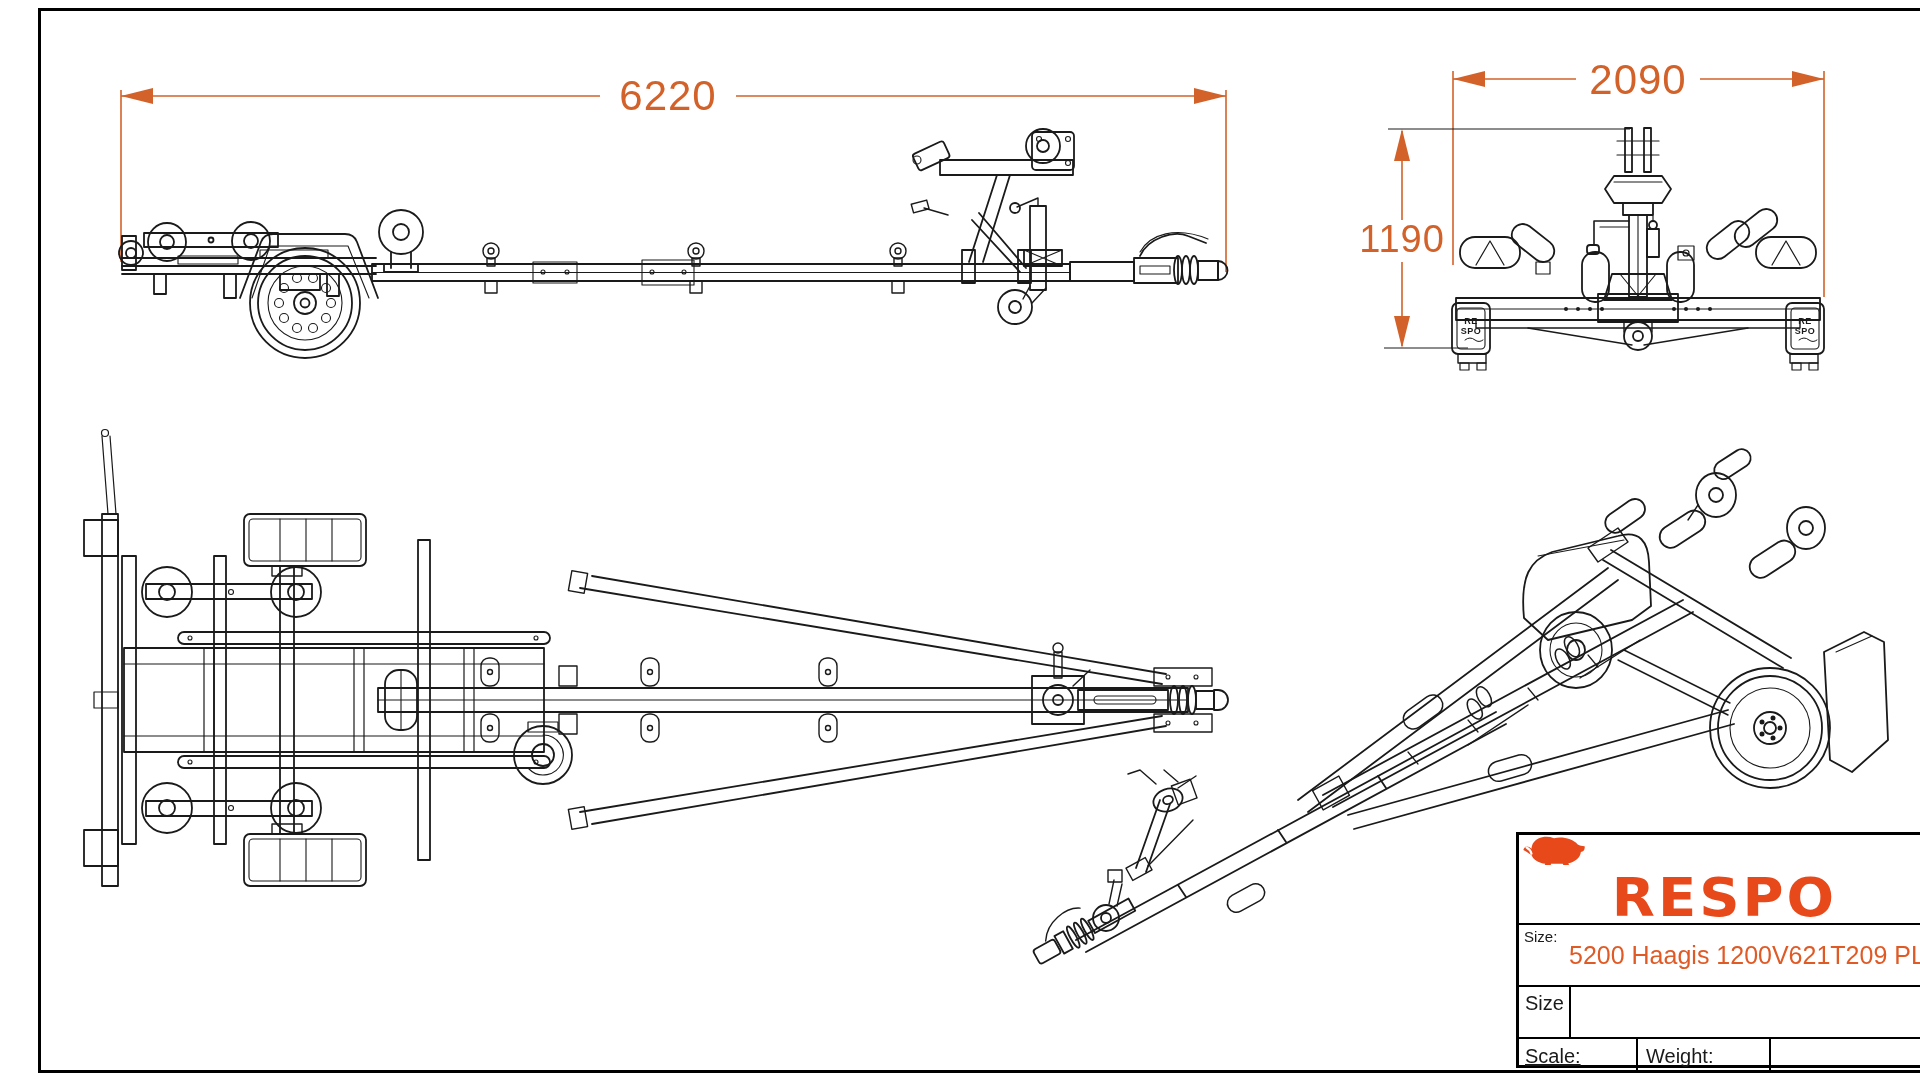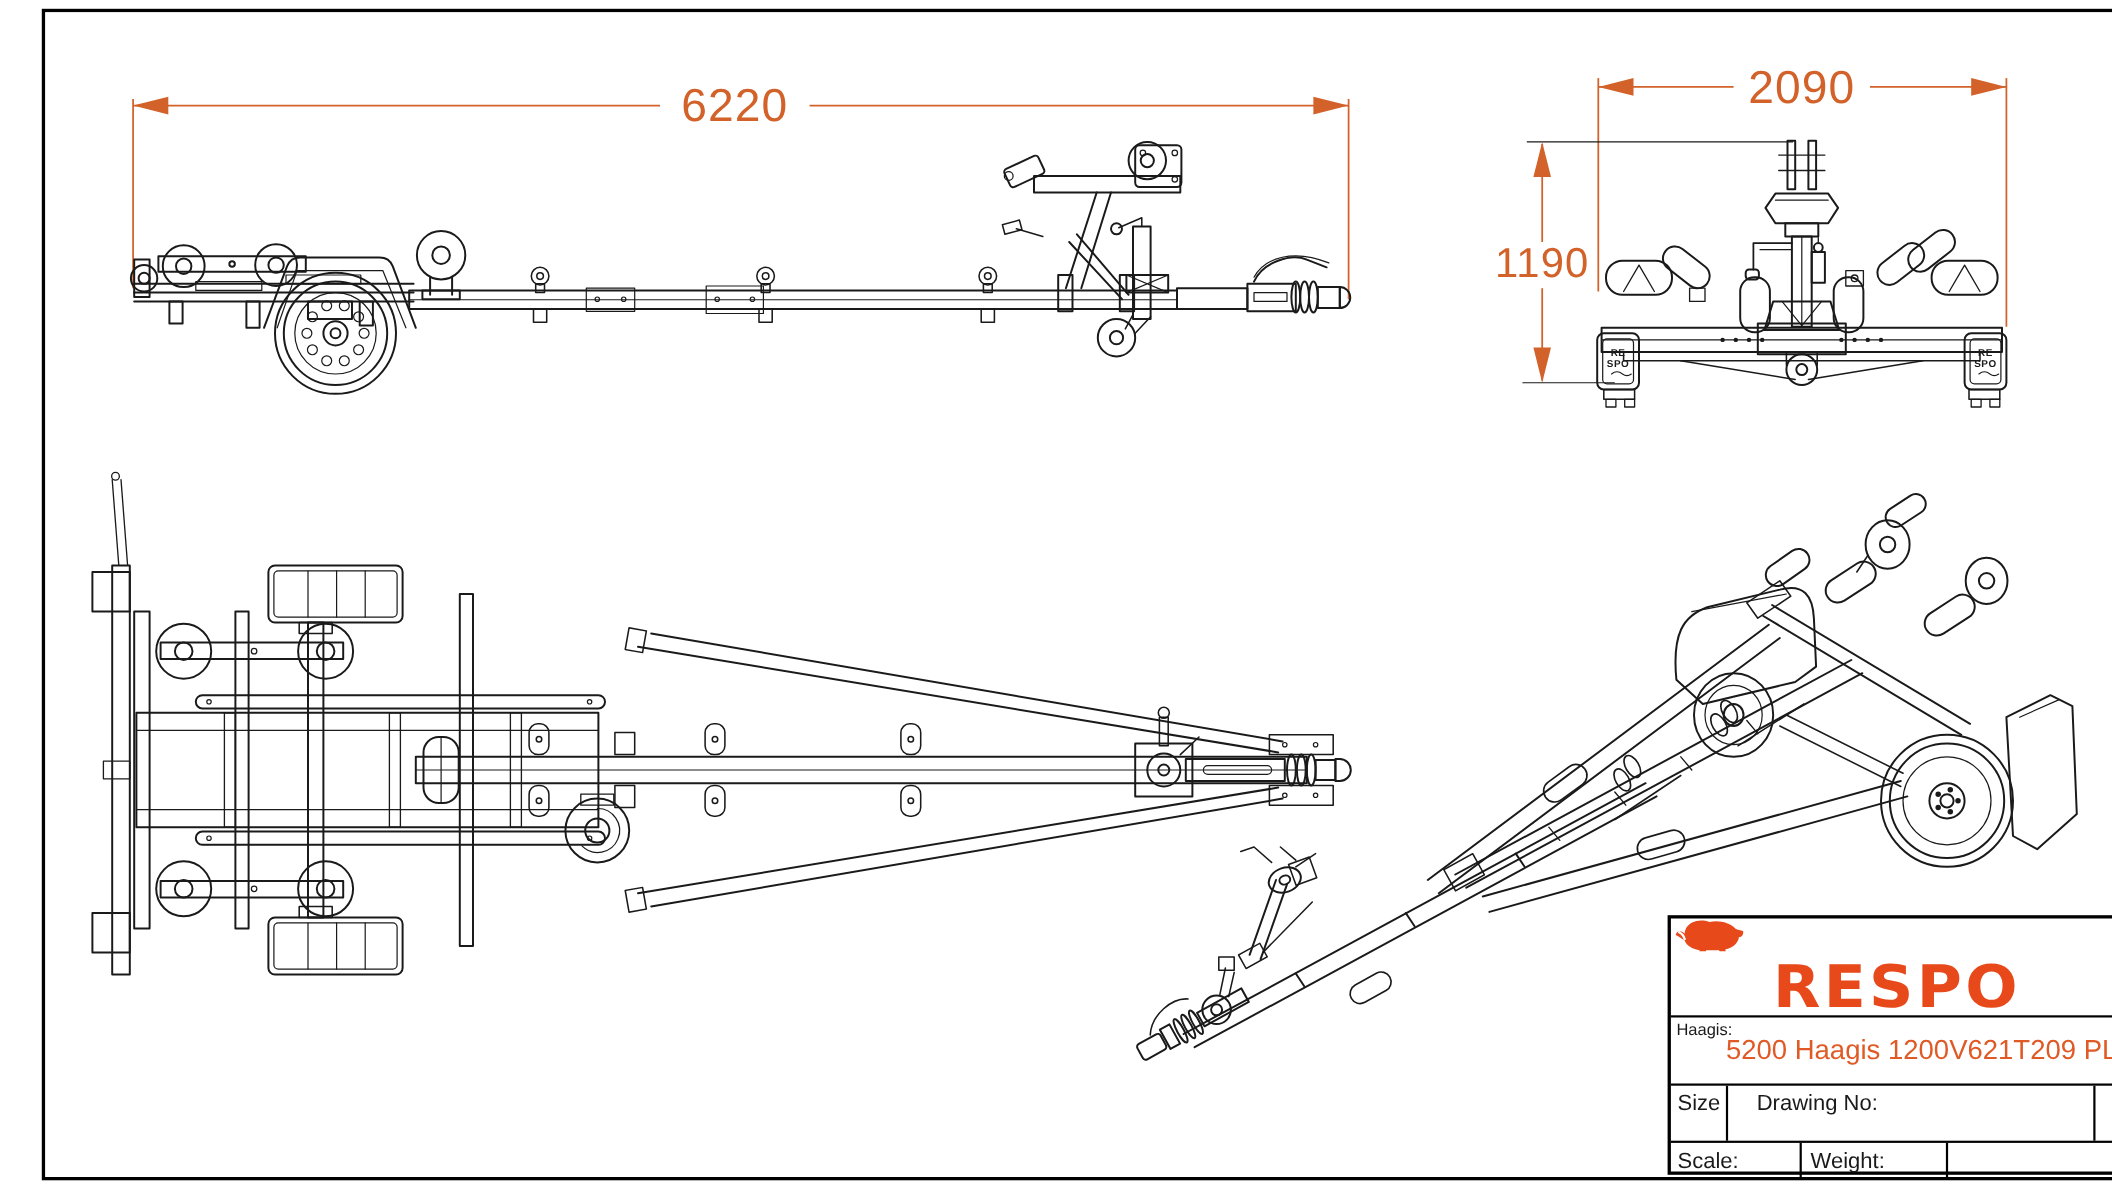--- a/index.html
+++ b/index.html
@@ -18,21 +18,21 @@
   .title-label{position:absolute;left:5px;top:3px;font-size:15px;color:#1a1a1a;}
   .title-value{position:absolute;left:50px;top:16px;font-size:25px;color:#E05A26;white-space:nowrap;}
   .trow-size{height:50px;border-bottom:2px solid #000;display:flex;gap:18px;}
   .cell-size{width:52px;border-right:2px solid #000;box-sizing:border-box;padding:5px 0 0 6px;
              font-size:20px;color:#1a1a1a;}
   .cell-dno{width:316px;border-right:2px solid #000;box-sizing:border-box;padding:5px 0 0 8px;
             font-size:20px;color:#1a1a1a;}
   .cell-rest{flex:1;}
   .trow-scale{height:33px;display:flex;}
   .cell-scale{width:119px;border-right:2px solid #000;box-sizing:border-box;padding:6px 0 0 6px;
-              font-size:20px;color:#1a1a1a;}
+              font-size:20px;color:#1a1a1a;text-decoration:underline;}
   .cell-weight{width:133px;border-right:2px solid #000;box-sizing:border-box;padding:6px 0 16px 8px;
                font-size:20px;color:#1a1a1a;}
   
   .dim-big{fill:#D2622A;font-family:"Liberation Sans",sans-serif;font-size:42px;letter-spacing:1px;}
   .dim-mid{fill:#D2622A;font-family:"Liberation Sans",sans-serif;font-size:38px;letter-spacing:1px;}
   .stamp{fill:#1a1a1a;font-family:"Liberation Sans",sans-serif;font-size:9px;font-weight:bold;letter-spacing:.5px;}
 </style>
 </head>
 <body>
 
@@ -548,26 +548,25 @@
 
   <div class="tblock">
     <div class="trow-logo">
       <div class="logo-text">RESPO</div>
       <svg width="70" height="30" viewBox="0 0 100 48">
         <path fill="#E8491B" d="M14,22 C8,16 2,18 1,24 C6,26 10,30 14,32 C17,40 26,45 36,46 L35,48 L45,48 L45,46 L64,46 L65,48 L74,48 L73,45 C84,43 92,36 93,27 C97,27 100,23 99,18 C95,17 91,17 88,15 C80,6 64,2 50,5 C36,0 22,4 16,14 C15,17 14,19 14,22 Z"></path>
         <path d="M6,20 C10,22 13,26 14,30" stroke="#fff" stroke-width="3.5" fill="none" stroke-linecap="round"></path>
       </svg>
     </div>
     <div class="trow-title">
-      <span class="title-label">Haagis:</span>
+      <span class="title-label">Size:</span>
       <span class="title-value">5200 Haagis 1200V621T209 PL-EU1.</span>
     </div>
     <div class="trow-size">
       <div class="cell-size">Size</div>
-      <div class="cell-dno">Drawing No:</div>
       <div class="cell-rest"></div>
     </div>
     <div class="trow-scale">
       <div class="cell-scale">Scale:</div>
       <div class="cell-weight">Weight:</div>
       <div class="cell-rest"></div>
     </div>
   </div>
 </div>
 

